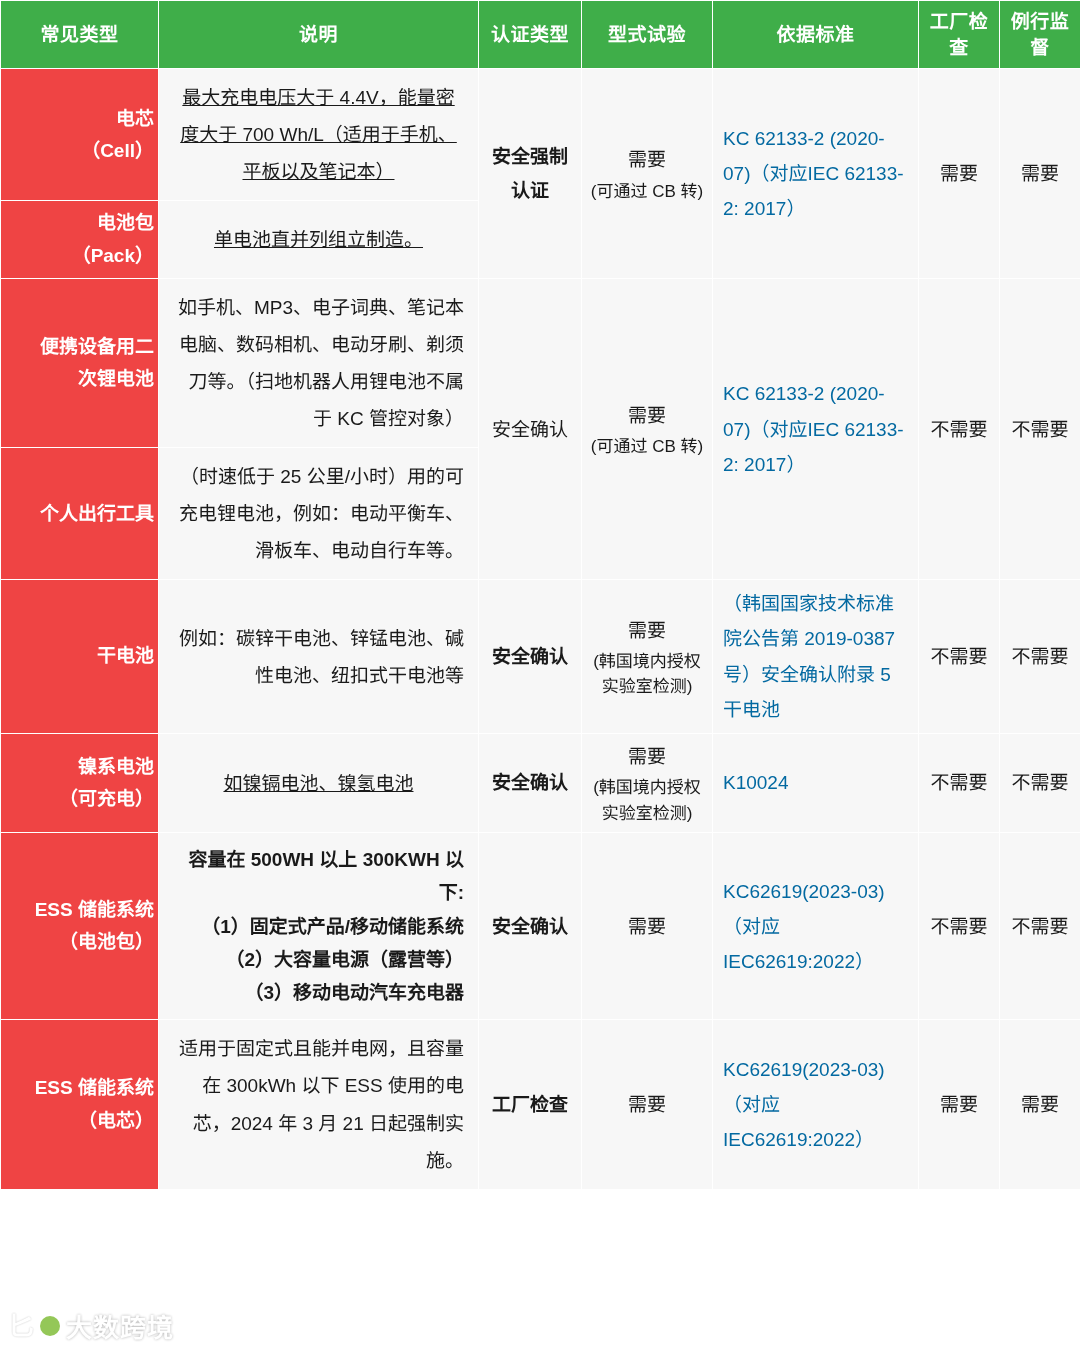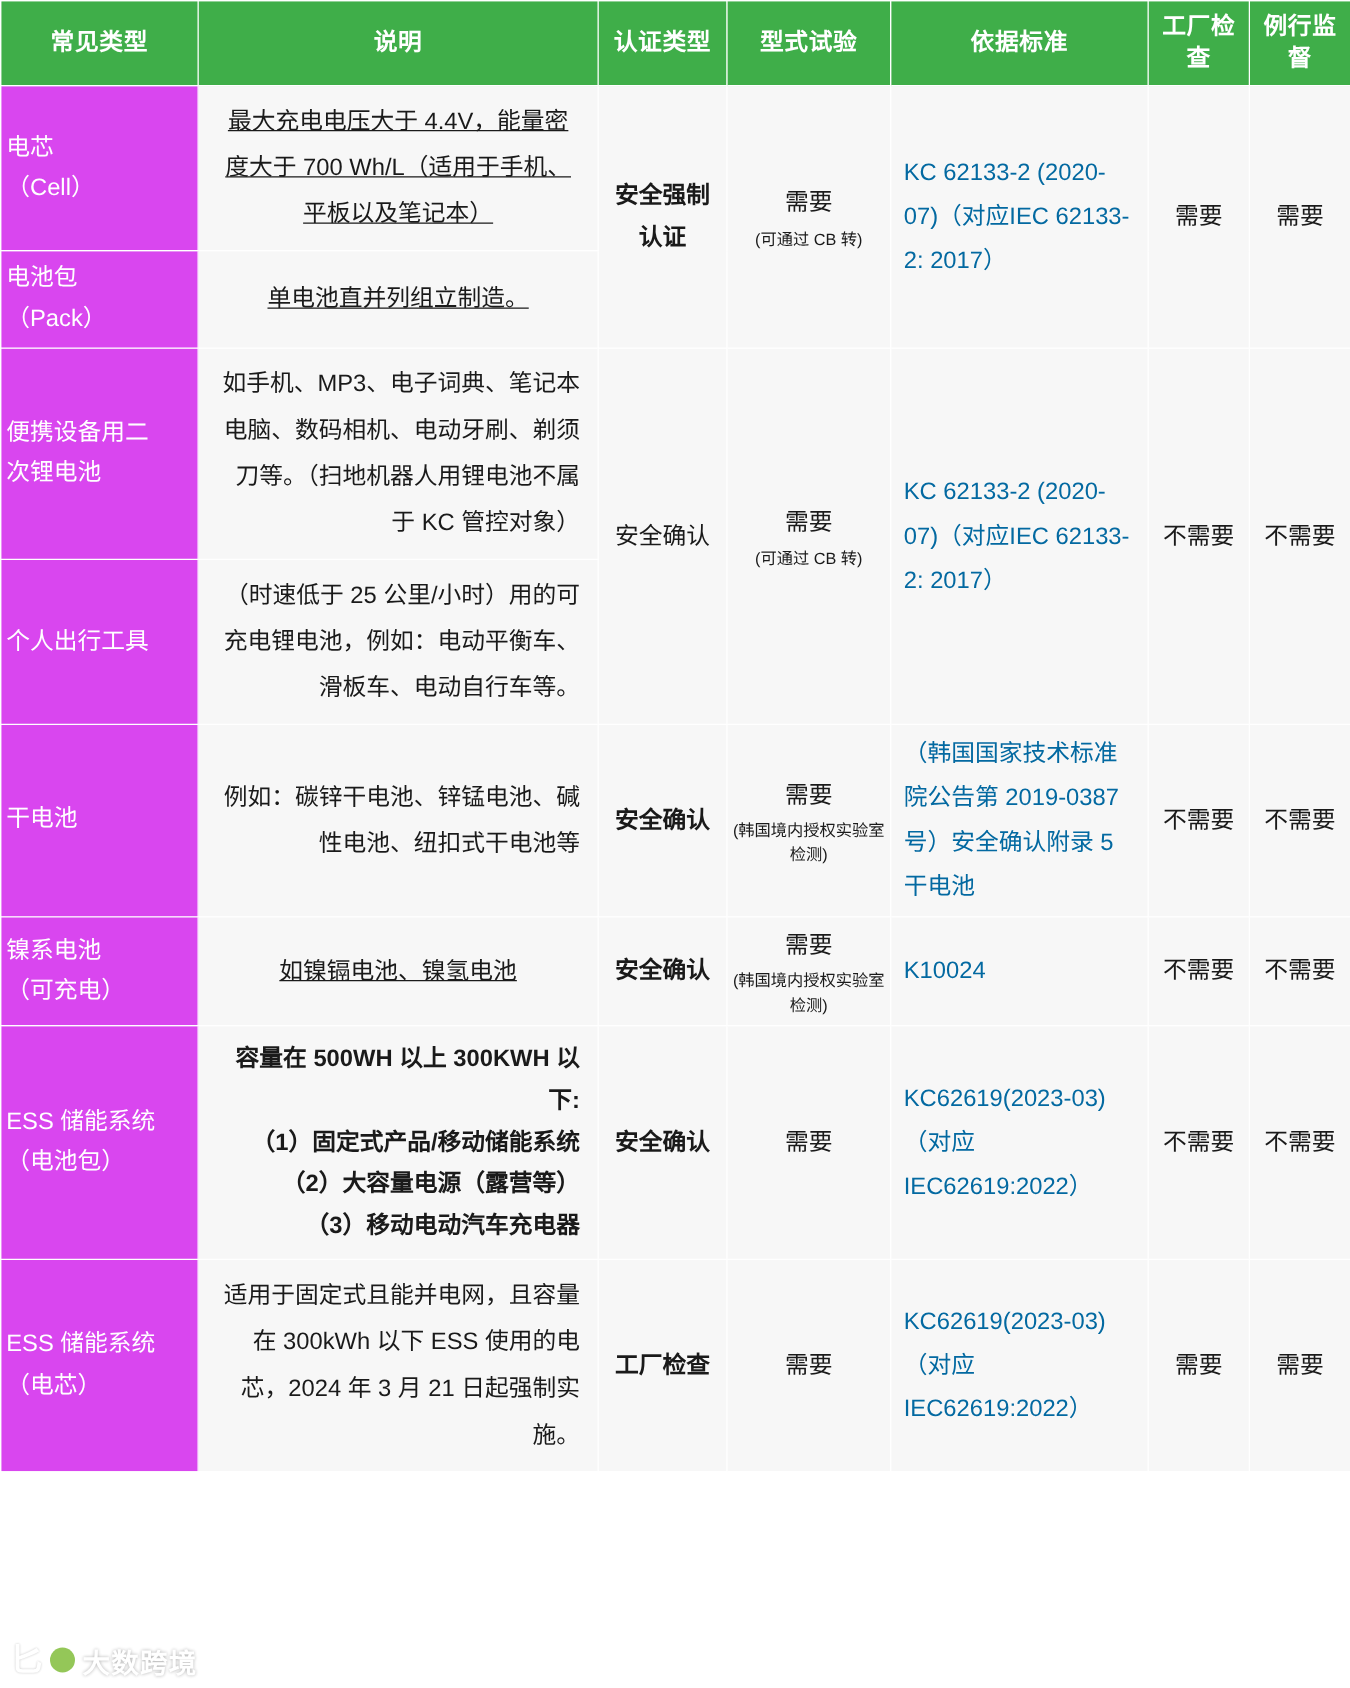--- a/index.html
+++ b/index.html
@@ -31,25 +31,25 @@
     color: #ffffff;
     font-weight: bold;
     font-size: 19px;
     text-align: center;
     padding: 8px 4px;
     line-height: 1.35;
     letter-spacing: 0.5px;
   }
   
   td.cat {
-    background: #d946ef;
-    color: #ffffff;
-    font-weight: normal;
-    font-size: 19px;
-    text-align: left;
+    background: #ef4444;
+    color: #ffffff;
+    font-weight: bold;
+    font-size: 19px;
+    text-align: right;
     line-height: 1.7;
     padding: 6px 4px;
   }
   
   td.desc {
     background: #f7f7f7;
     color: #1a1a1a;
     font-size: 19px;
     line-height: 1.95;
     padding: 10px 14px;
@@ -81,21 +81,21 @@
     font-size: 19px;
     text-align: center;
     line-height: 1.75;
     padding: 6px 4px;
   }
   td.data.bold {
     font-weight: bold;
   }
   td.data .sub {
     display: block;
-    font-size: 13px;
+    font-size: 17px;
     line-height: 1.5;
     margin-top: 2px;
   }
   td.std {
     background: #f7f7f7;
     color: #0369a1;
     font-size: 19px;
     text-align: left;
     line-height: 1.85;
     padding: 6px 10px;
@@ -119,21 +119,21 @@
     line-height: 1;
   }
   .watermark .wm-dot {
     width: 20px;
     height: 20px;
     border-radius: 50%;
     background: #8bc34a;
     display: inline-block;
   }
   .watermark .wm-text {
-    font-size: 22px;
+    font-size: 26px;
     color: #ffffff;
     font-weight: bold;
     text-shadow: 0 0 3px rgba(0,0,0,.35);
     letter-spacing: 1px;
   }
 </style>
 </head>
 <body>
 
 <table class="cert-table">

